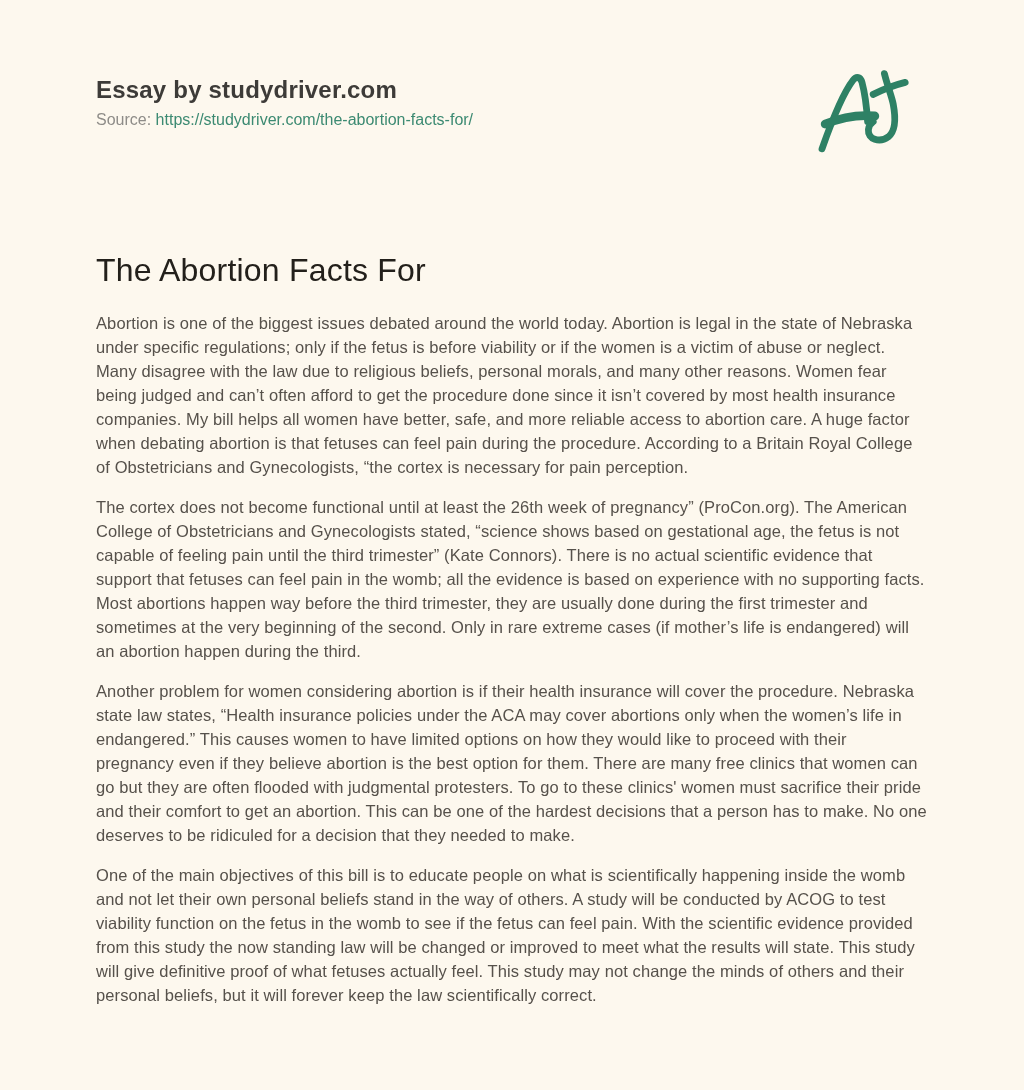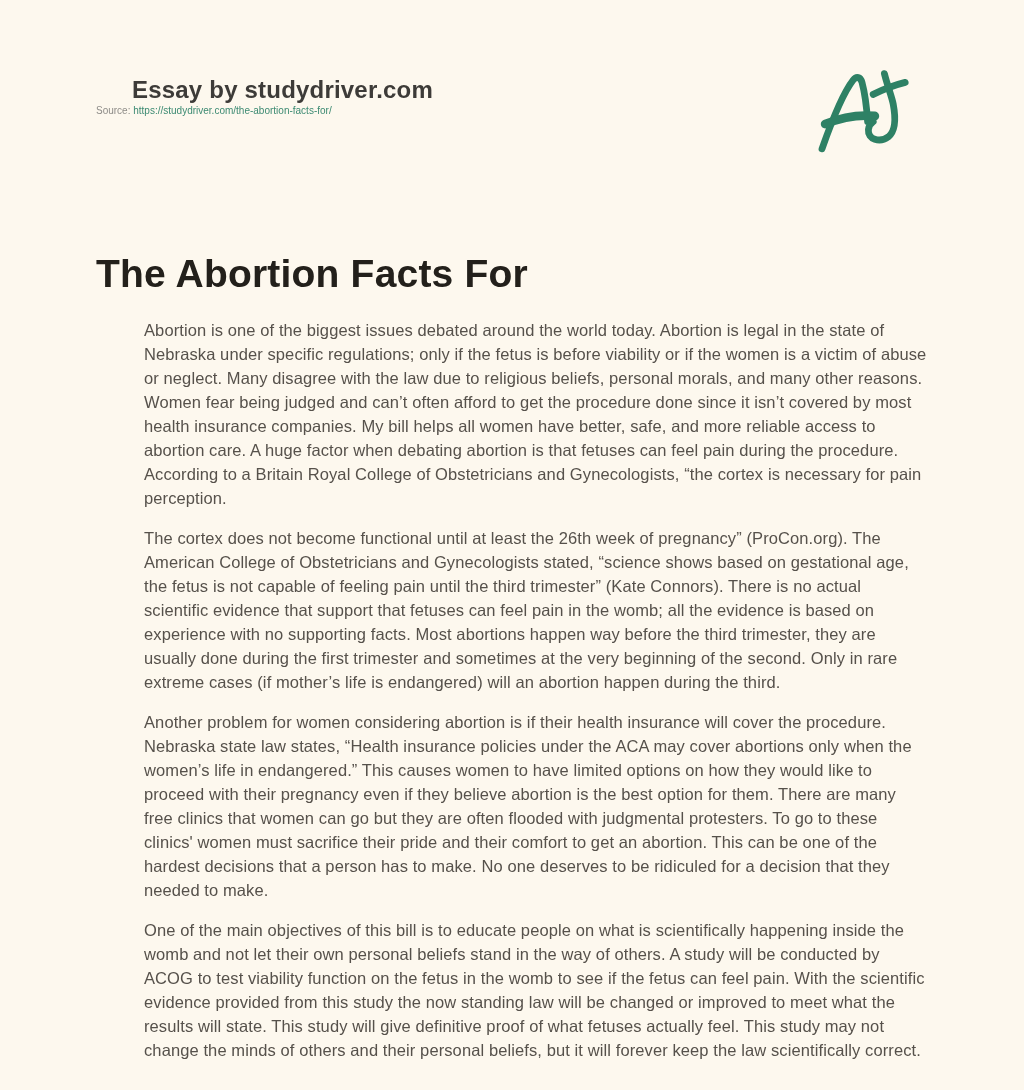--- a/index.html
+++ b/index.html
@@ -31,46 +31,45 @@
     align-items: flex-start;
     padding-top: 60px;
     min-height: 112px;
   }
   .header-left { padding-top: 16px; }
   .site-heading {
     font-size: 24px;
     font-weight: 700;
     color: var(--heading-text);
     letter-spacing: 0.2px;
-    margin-left: 36px;
   }
   .source-line {
-    margin-top: 1px;
-    font-size: 10px;
+    margin-top: 7px;
+    font-size: 16px;
     color: var(--muted-text);
   }
   .source-line a {
     color: var(--link-green);
     text-decoration: none;
   }
   .logo {
     width: 112px;
     height: 104px;
     margin-right: 2px;
     flex: none;
   }
   .logo svg { width: 100%; height: 100%; display: block; }
   .essay-title {
     margin-top: 88px;
-    font-size: 39px;
-    font-weight: 700;
+    font-size: 32px;
+    font-weight: 400;
     color: var(--title-text);
     letter-spacing: 0.2px;
   }
-  .essay-body { margin-top: 22px; margin-left: 48px; }
+  .essay-body { margin-top: 22px; }
   .essay-body p {
     font-size: 16.5px;
     line-height: 24px;
     color: var(--body-text);
     margin-bottom: 16px;
     letter-spacing: 0.1px;
   }
 </style>
 </head>
 <body>

